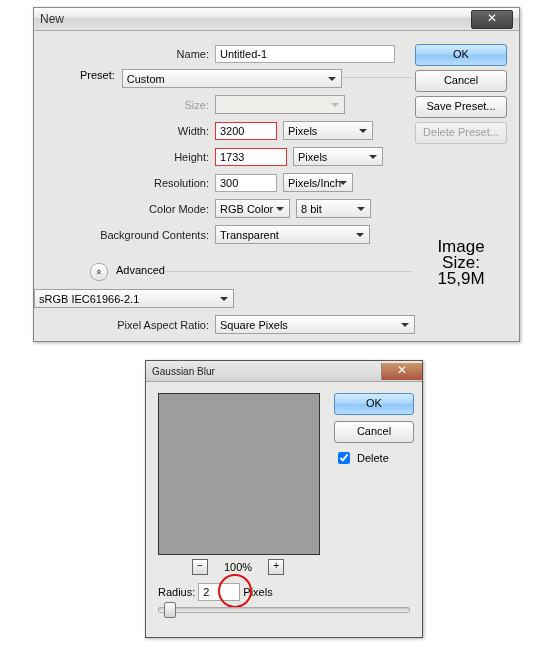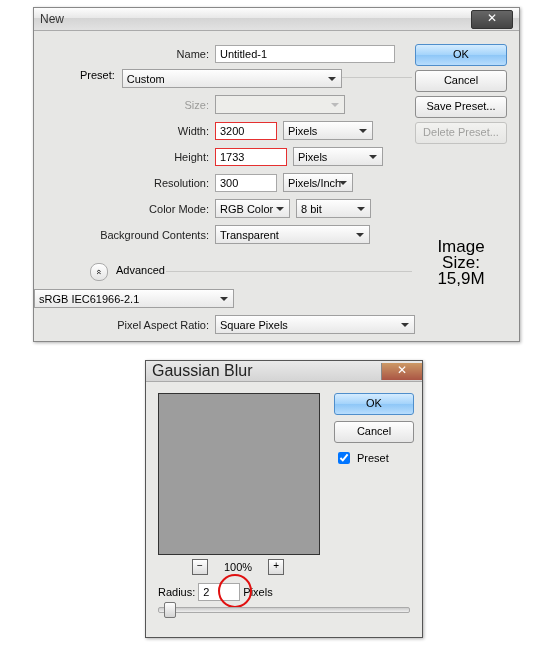--- a/index.html
+++ b/index.html
@@ -168,21 +168,21 @@
 }
 .dlg-blur .titlebar2 {
   height: 20px;
   background: linear-gradient(to bottom, #e9e9e9, #d4d4d4);
   border-bottom: 1px solid #aaa;
   display: flex;
   align-items: center;
   justify-content: space-between;
   padding-left: 6px;
 }
-.titlebar2 .caption { font-size: 16px; color: #222; }
+.titlebar2 .caption { font-size: 10px; color: #222; }
 .titlebar2 .close {
   width: 40px;
   height: 17px;
   background: linear-gradient(to bottom,#c96,#a54);
   border-left: 1px solid #888;
   color: #fff;
   text-align: center;
   line-height: 15px;
   font-size: 12px;
   cursor: pointer;
@@ -399,21 +399,21 @@
     <div class="zoom-btn">−</div>
     <span>100%</span>
     <div class="zoom-btn">+</div>
   </div>
 
   <div class="blur-side">
     <div class="blur-btn primary">OK</div>
     <div class="blur-btn">Cancel</div>
     <div class="chk-row">
       <input type="checkbox" class="chk" checked="" style="">
-      <span>Preset</span>
+      <span>Delete</span>
     </div>
   </div>
 
   <div class="radius-row">
     <span>Radius:</span>
     <input class="txtfield" value="2" style="">
     <span>Pixels</span>
   </div>
   <div class="red-circle"></div>
 

